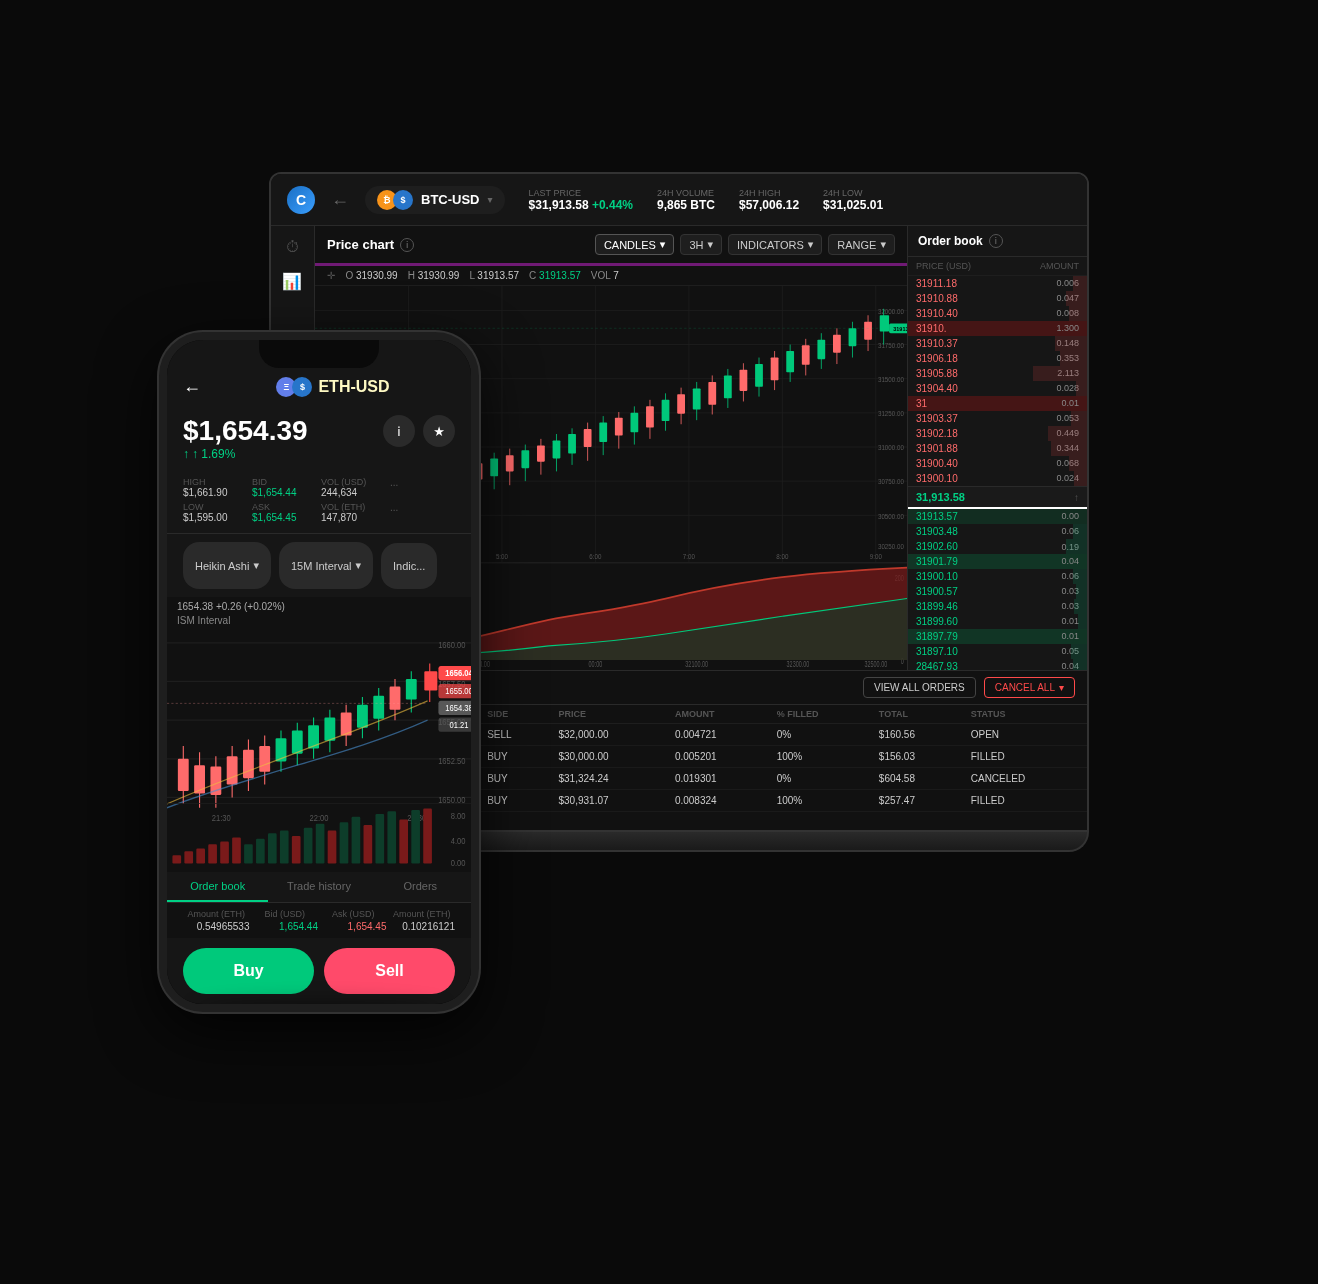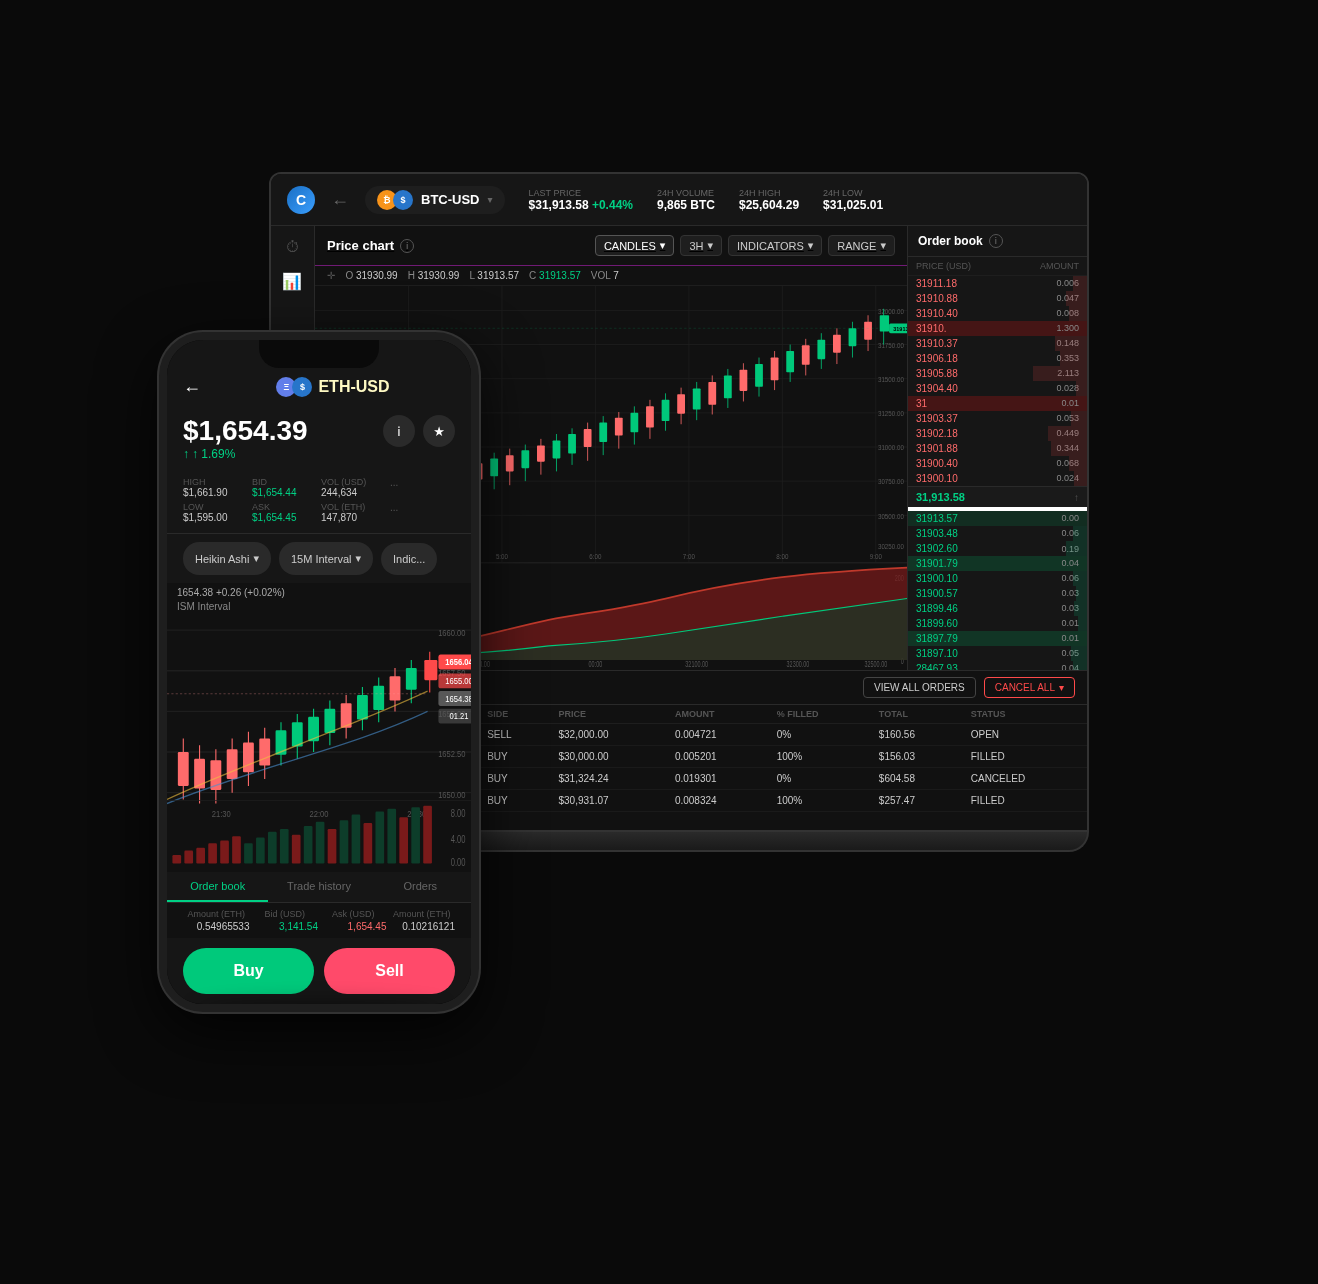--- a/index.html
+++ b/index.html
@@ -183,23 +183,22 @@
       display: flex;
       flex-direction: column;
       background: #111;
     }
 
     .chart-toolbar {
       display: flex;
       align-items: center;
       justify-content: space-between;
       padding: 8px 12px;
-      border-bottom: 1px solid #701a75;
+      border-bottom: 3px solid #701a75;
       height: 40px;
-      text-decoration: underline;
     }
 
     .chart-title {
       display: flex;
       align-items: center;
       gap: 6px;
       color: #fff;
       font-size: 13px;
       font-weight: 600;
     }
@@ -331,21 +330,21 @@
     .ob-price-mid { color: #00d084; font-weight: 700; font-size: 11px; }
     .ob-amount { color: #888; font-size: 9px; text-align: right; }
 
     .ob-mid-row {
       padding: 4px 8px;
       background: #1a1a1a;
       display: flex;
       justify-content: space-between;
       align-items: center;
       border-top: 1px solid #2a2a2a;
-      border-bottom: 4px solid #ffffff;
+      border-bottom: 2px solid #ffffff;
     }
 
     
     .orders-panel {
       height: 160px;
       border-top: 1px solid #2a2a2a;
       background: #111;
       overflow: hidden;
     }
 
@@ -533,21 +532,21 @@
       background: #161616;
       align-items: center;
     }
 
     .phone-ctrl-btn {
       background: #2a2a2a;
       border: none;
       border-radius: 16px;
       color: #ccc;
       font-size: 11px;
-      padding: 10px 12px;
+      padding: 17px 12px;
       cursor: pointer;
       display: flex;
       align-items: center;
       gap: 4px;
     }
 
     .phone-chart-area {
       flex: 1;
       background: #111;
       position: relative;
@@ -679,21 +678,21 @@
                   <span>$31,913.58</span>
                   <span class="stat-positive">+0.44%</span>
                 </span>
               </div>
               <div class="stat-group">
                 <span class="stat-label">24H VOLUME</span>
                 <span class="stat-value">9,865 BTC</span>
               </div>
               <div class="stat-group">
                 <span class="stat-label">24H HIGH</span>
-                <span class="stat-value">$25,604.29</span>
+                <span class="stat-value">$57,006.12</span>
               </div>
               <div class="stat-group">
                 <span class="stat-label">24H LOW</span>
                 <span class="stat-value">$31,025.01</span>
               </div>
             </div>
           </div>
 
           <div class="main-content">
 
@@ -1330,21 +1329,21 @@
         </div>
       </div>
 
       <div class="phone-orderbook">
         <span class="ob-col-header">Amount (ETH)</span>
         <span class="ob-col-header">Bid (USD)</span>
         <span class="ob-col-header">Ask (USD)</span>
         <span class="ob-col-header">Amount (ETH)</span>
 
         <span class="ob-col-val">0.54965533</span>
-        <span class="ob-col-val ob-col-green">3,141.54</span>
+        <span class="ob-col-val ob-col-green">1,654.44</span>
         <span class="ob-col-val ob-col-red">1,654.45</span>
         <span class="ob-col-val">0.10216121</span>
       </div>
 
       <div class="phone-buttons-row">
         <button class="buy-btn">Buy</button>
         <button class="sell-btn">Sell</button>
       </div>
 
 

